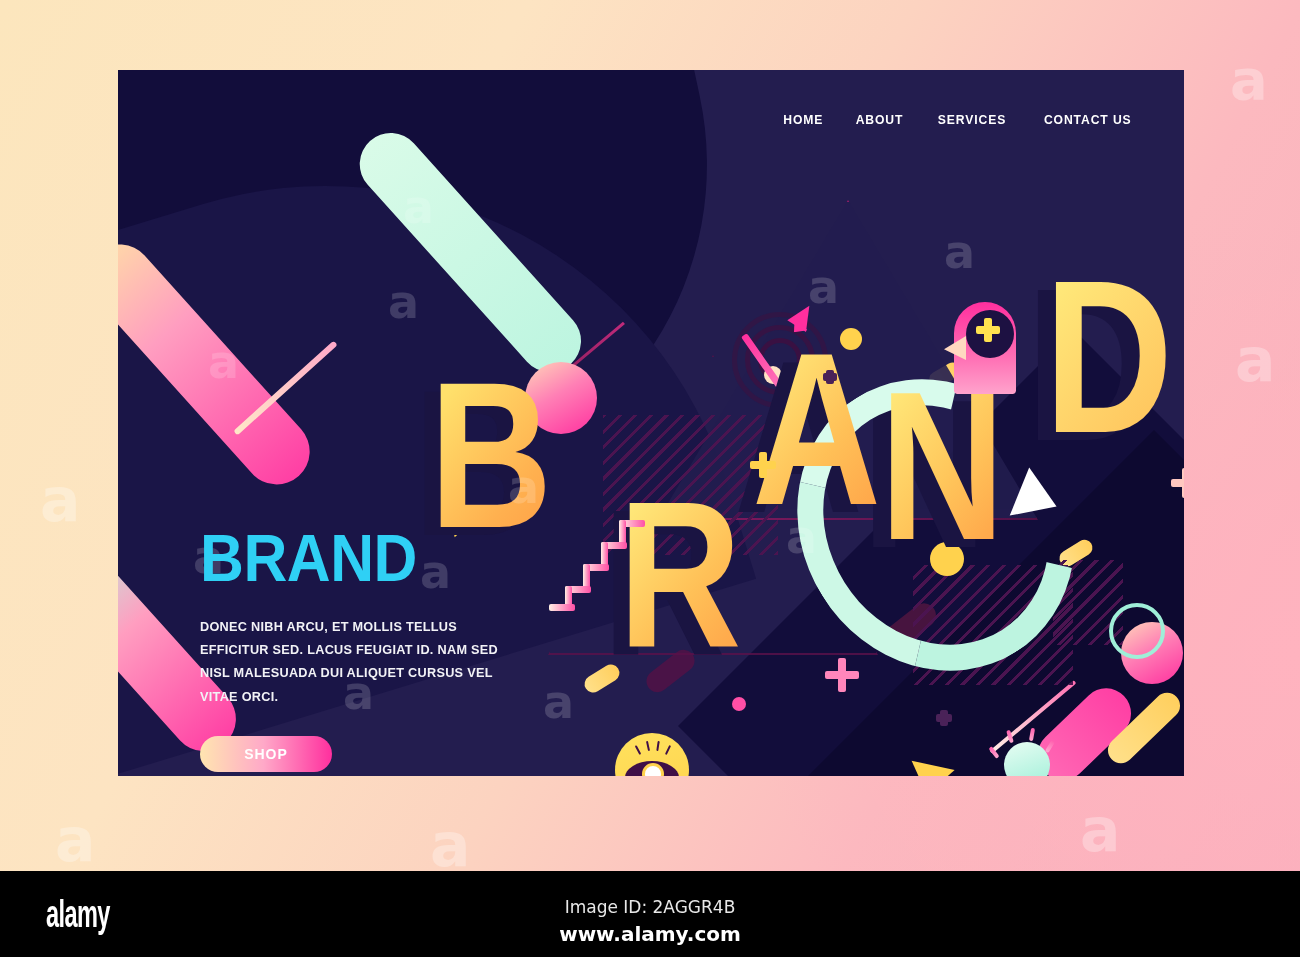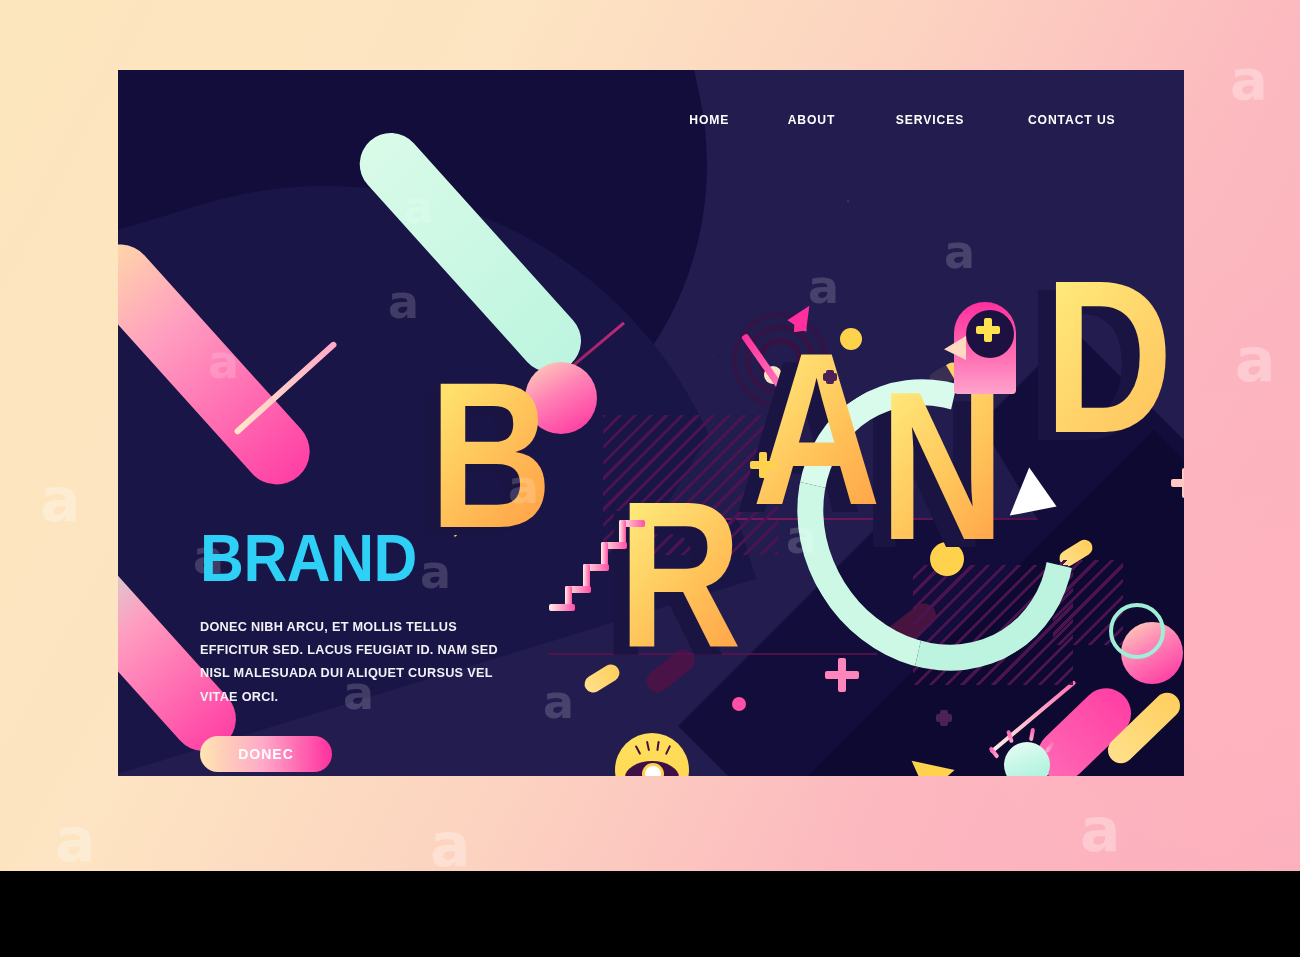--- a/index.html
+++ b/index.html
@@ -332,21 +332,21 @@
   }
   .lh-circ { position:absolute; left:10px; top:3px; width:19px; height:19px;
     background:#1d1142; border-radius:50%; }
   .lh-plus { position:absolute; left:15px; top:8px; width:9px; height:9px; color:#ffe24f; }
   .lh-plus::before { width:3px; } .lh-plus::after { height:3px; }
   .brandlogo-text {
     color:#fff; font-size:31px; font-weight:700; letter-spacing:0.5px;
     font-family:"Liberation Sans", sans-serif; transform:scaleX(0.86);
     transform-origin:left center;
   }
-  .nav { position:absolute; right:64px; top:42px; display:flex; gap:54px; }
+  .nav { position:absolute; right:48px; top:42px; display:flex; gap:28px; }
   .nav a {
     color:#fff; font-size:13.5px; font-weight:700; letter-spacing:1px;
     text-decoration:none; font-family:"Liberation Sans", sans-serif;
     transform:scaleX(0.9); display:inline-block;
   }
 
   
   .copy { position:absolute; left:82px; top:455px; width:330px; }
   .copy h1 {
     color:#2fd0f5; font-size:66px; font-weight:700; letter-spacing:-0.5px;
@@ -519,19 +519,24 @@
         <a href="#">HOME</a>
         <a href="#">ABOUT</a>
         <a href="#">SERVICES</a>
         <a href="#">CONTACT US</a>
       </div>
     </div>
 
     <div class="copy">
       <h1>BRAND</h1>
       <p>DONEC NIBH ARCU, ET MOLLIS TELLUS EFFICITUR SED. LACUS FEUGIAT ID. NAM SED NISL MALESUADA DUI ALIQUET CURSUS VEL VITAE ORCI.</p>
-      <button class="shop-btn">DONEC</button>
+      <button class="shop-btn">SHOP</button>
     </div>
 
   </div>
 
+  <div class="btmbar">
+    <div class="alamy-logo">alamy</div>
+    <div class="imgid">Image ID: 2AGGR4B</div>
+    <div class="wwwurl">www.alamy.com</div>
+  </div>
 
 </div>
 
 </body></html>

